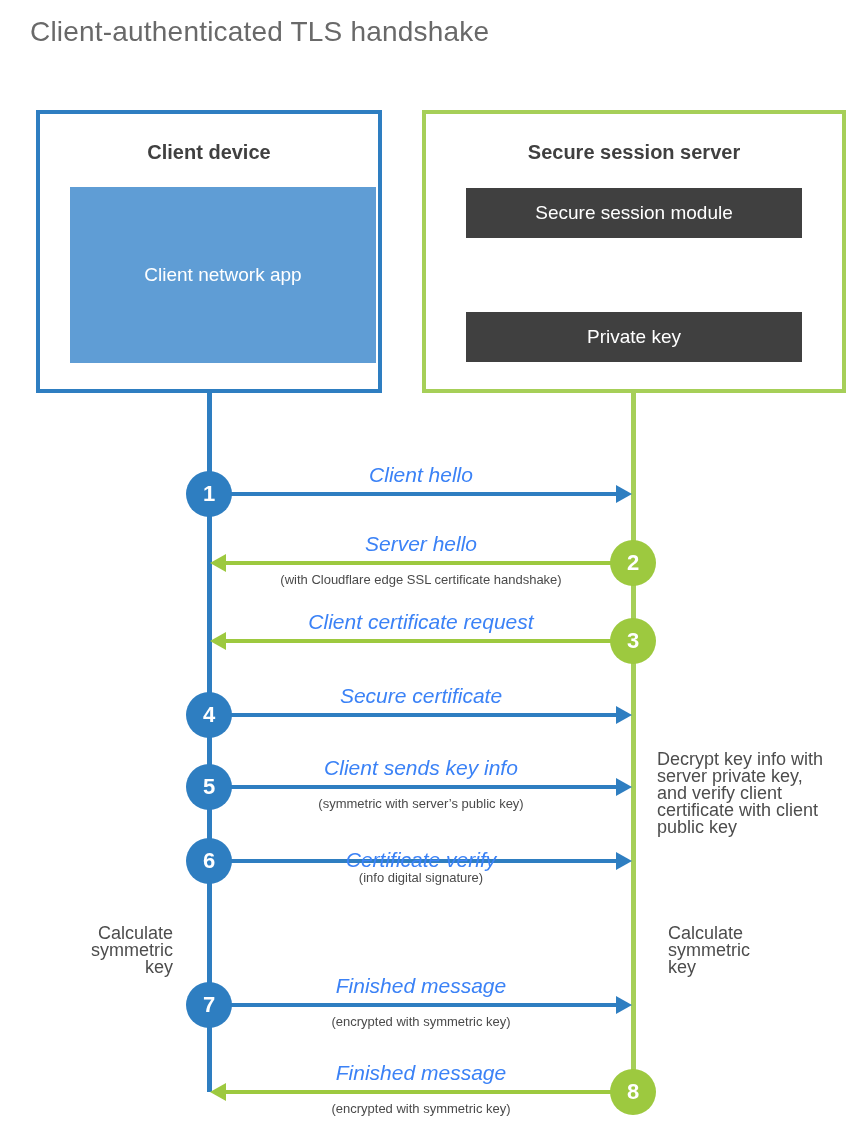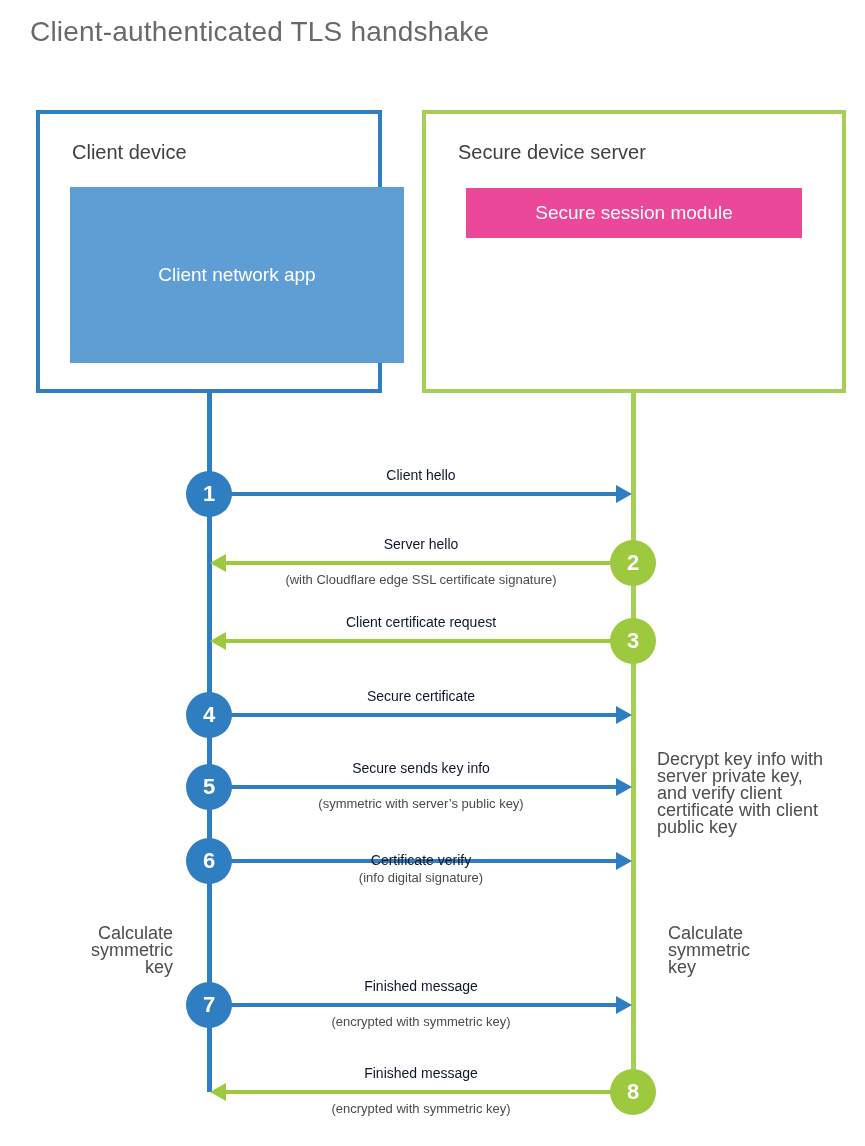--- a/index.html
+++ b/index.html
@@ -10,44 +10,44 @@
   .abs{position:absolute;}
   .page-title{
     left:30px;top:16px;width:700px;
     font-size:28px;font-weight:300;color:#696969;letter-spacing:.2px;
   }
   
   .entity-box{box-sizing:border-box;background:#ffffff;}
   .client-box{left:36px;top:110px;width:346px;height:283px;border:4px solid #2e7ec1;}
   .server-box{left:422px;top:110px;width:424px;height:283px;border:4px solid #a6cf58;}
   .entity-title{
-    left:0;top:27px;width:100%;text-align:left;
-    font-size:20px;font-weight:normal;color:#404040;padding-left:32px;
+    left:0;top:27px;width:100%;text-align:center;
+    font-size:20px;font-weight:bold;color:#404040;
   }
   .fill-rect{
     display:flex;align-items:center;justify-content:center;text-align:center;
     color:#ffffff;font-size:19px;line-height:26px;
   }
-  .client-app{left:70px;top:187px;width:334px;height:176px;background:#5f9dd5;}
-  .bar{left:466px;width:336px;height:50px;background:#ec4899;}
+  .client-app{left:70px;top:187px;width:306px;height:176px;background:#5f9dd5;}
+  .bar{left:466px;width:336px;height:50px;background:#404040;}
   
   .lifeline{width:5px;top:393px;height:699px;}
   .lifeline.blue{left:207px;background:#2e7ec1;}
   .lifeline.green{left:631px;background:#a6cf58;}
   
   .circle{
     width:46px;height:46px;border-radius:50%;
     display:flex;align-items:center;justify-content:center;
     color:#fff;font-size:22px;font-weight:bold;z-index:3;
   }
   .circle.blue{background:#2e7ec1;}
   .circle.green{background:#9dc93f;}
   .alabel{
     left:209px;width:424px;text-align:center;
-    font-size:14px;color:#0f172a;line-height:22px;z-index:2;
+    font-size:21px;color:#3b82f6;line-height:22px;z-index:2;font-style:italic;
   }
   .asub{
     left:209px;width:424px;text-align:center;
     font-size:13px;color:#4a4a4a;line-height:17px;z-index:2;
   }
   .aline{height:4px;z-index:1;}
   .aline.blue{background:#2e7ec1;}
   .aline.green{background:#9dc93f;}
   .ahead{width:0;height:0;border-top:9px solid transparent;border-bottom:9px solid transparent;z-index:2;}
   .ahead.right.blue{border-left:16px solid #2e7ec1;}
@@ -62,58 +62,59 @@
 <div class="canvas">
 
   <div class="abs page-title">Client-authenticated TLS handshake</div>
 
   <div class="abs entity-box client-box">
     <div class="abs entity-title">Client device</div>
   </div>
   <div class="abs fill-rect client-app">Client network app</div>
 
   <div class="abs entity-box server-box">
-    <div class="abs entity-title">Secure device server</div>
+    <div class="abs entity-title">Secure session server</div>
   </div>
   <div class="abs fill-rect bar" style="top:188px">Secure session module</div>
+  <div class="abs fill-rect bar" style="top:312px">Private key</div>
 
   <div class="abs lifeline blue"></div>
   <div class="abs lifeline green"></div>
 
   <div>
     <div class="abs alabel" style="top:464px">Client hello</div>
     <div class="abs aline blue" style="left:212px;top:492px;width:404px"></div>
     <div class="abs ahead right blue" style="left:616px;top:485px"></div>
     <div class="abs circle blue" style="left:186px;top:471px">1</div>
   </div>
 
   <div>
     <div class="abs alabel" style="top:533px">Server hello</div>
     <div class="abs aline green" style="left:226px;top:561px;width:408px"></div>
     <div class="abs ahead left green" style="left:210px;top:554px"></div>
-    <div class="abs asub" style="top:571px">(with Cloudflare edge SSL certificate signature)</div>
+    <div class="abs asub" style="top:571px">(with Cloudflare edge SSL certificate handshake)</div>
     <div class="abs circle green" style="left:610px;top:540px">2</div>
   </div>
 
   <div>
     <div class="abs alabel" style="top:611px">Client certificate request</div>
     <div class="abs aline green" style="left:226px;top:639px;width:408px"></div>
     <div class="abs ahead left green" style="left:210px;top:632px"></div>
     <div class="abs circle green" style="left:610px;top:618px">3</div>
   </div>
 
   <div>
     <div class="abs alabel" style="top:685px">Secure certificate</div>
     <div class="abs aline blue" style="left:212px;top:713px;width:404px"></div>
     <div class="abs ahead right blue" style="left:616px;top:706px"></div>
     <div class="abs circle blue" style="left:186px;top:692px">4</div>
   </div>
 
   <div>
-    <div class="abs alabel" style="top:757px">Secure sends key info</div>
+    <div class="abs alabel" style="top:757px">Client sends key info</div>
     <div class="abs aline blue" style="left:212px;top:785px;width:404px"></div>
     <div class="abs ahead right blue" style="left:616px;top:778px"></div>
     <div class="abs asub" style="top:795px">(symmetric with server’s public key)</div>
     <div class="abs circle blue" style="left:186px;top:764px">5</div>
   </div>
 
   <div>
     <div class="abs alabel" style="top:849px">Certificate verify</div>
     <div class="abs aline blue" style="left:212px;top:859px;width:404px"></div>
     <div class="abs ahead right blue" style="left:616px;top:852px"></div>

